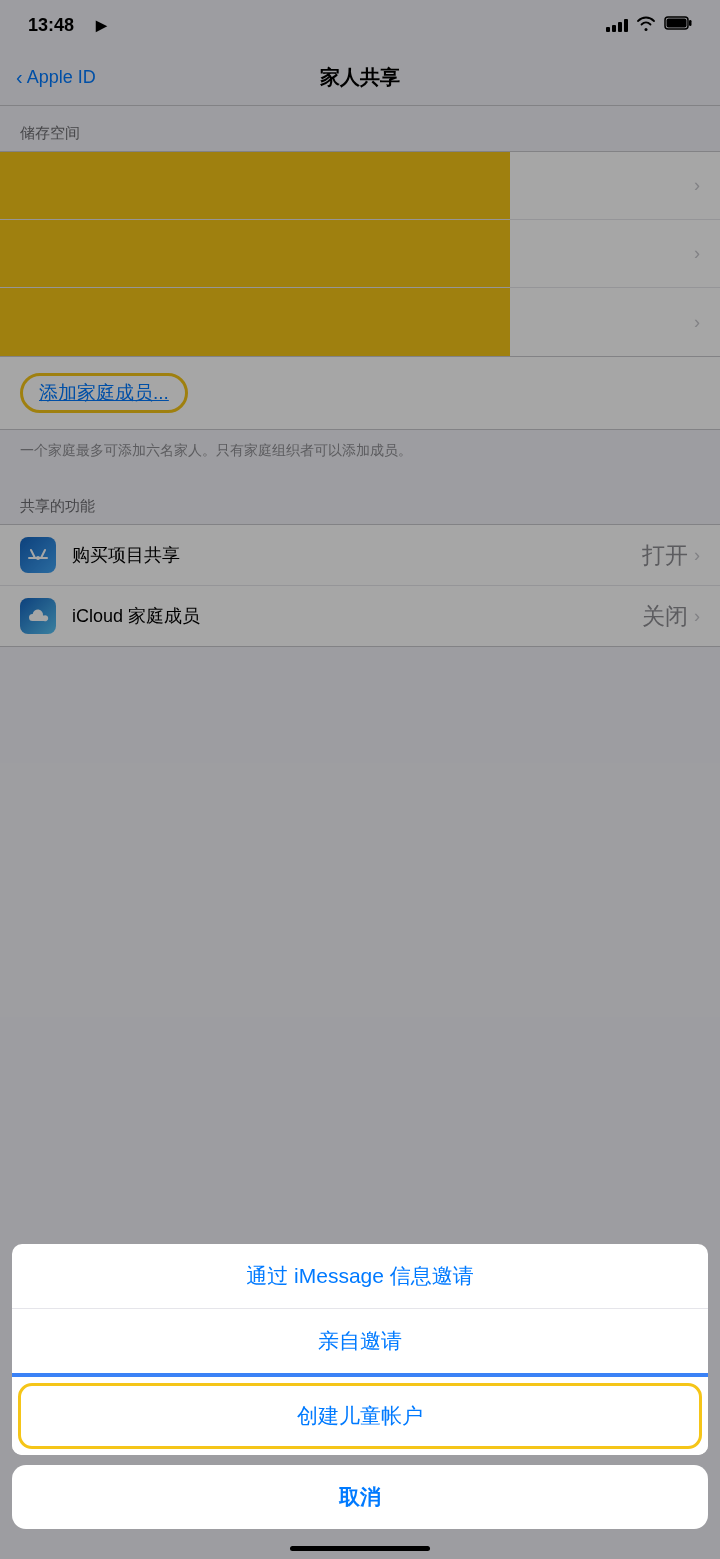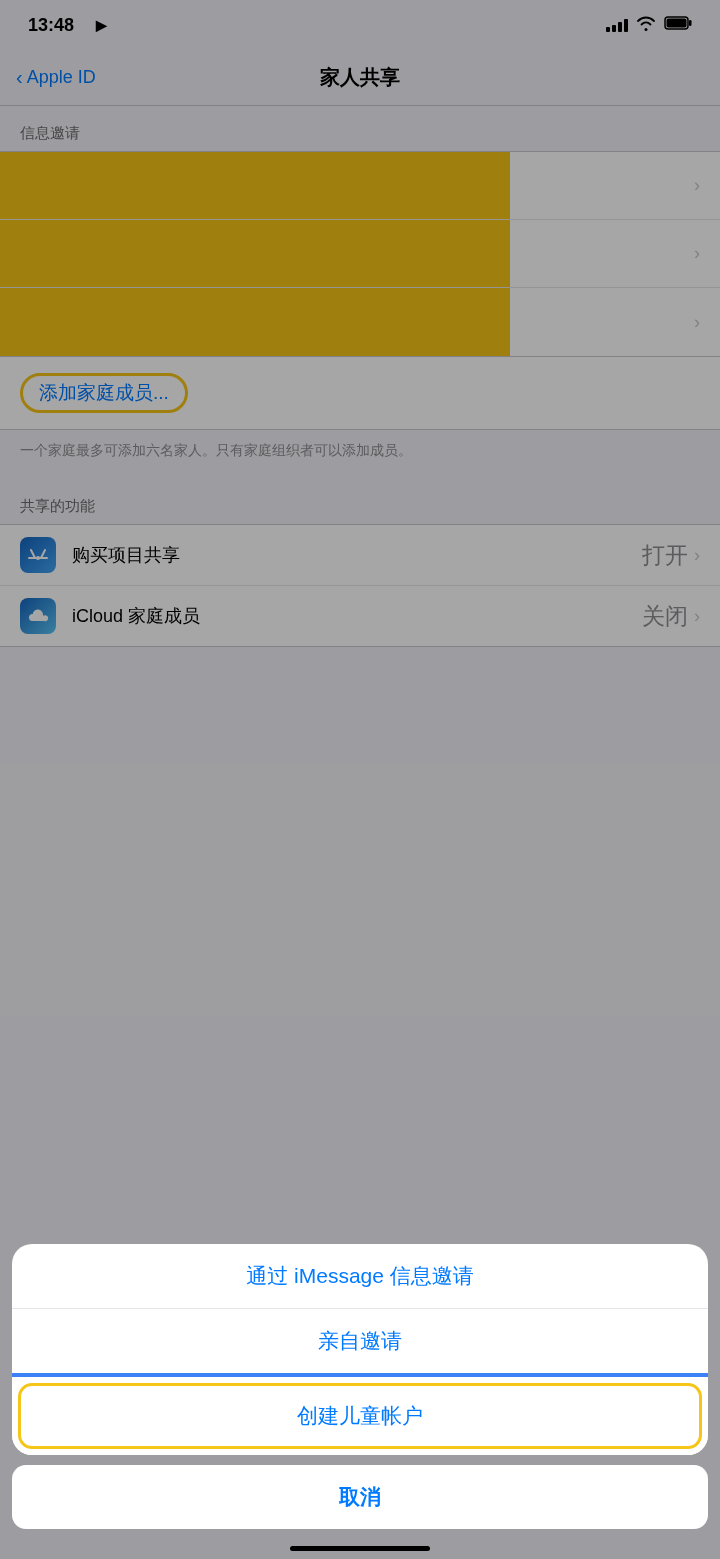--- a/index.html
+++ b/index.html
@@ -127,20 +127,21 @@
 
     
     .add-member-row {
       background: #fff;
       border-bottom: 1px solid #c8c8cc;
       padding: 16px 20px;
     }
     .add-member-text {
       color: #007aff;
       font-size: 19px;
+      text-decoration: underline;
     }
     .add-member-circle {
       display: inline-block;
       border: 3px solid #f5c518;
       border-radius: 30px;
       padding: 4px 16px;
     }
 
     
     .desc-text {
@@ -201,21 +202,21 @@
     }
     .action-sheet {
       position: absolute;
       bottom: 0;
       left: 0; right: 0;
       z-index: 20;
       padding: 0 12px 30px;
     }
     .action-group {
       background: #fff;
-      border-radius: 20px;
+      border-radius: 10px;
       overflow: hidden;
       margin-bottom: 10px;
     }
     .action-item {
       display: flex;
       align-items: center;
       justify-content: center;
       padding: 18px 20px;
       border-bottom: 1px solid #e5e5ea;
       font-size: 21px;
@@ -316,21 +317,21 @@
 <div class="nav-bar">
   <div class="nav-back">
     <span class="nav-chevron">‹</span>
     <span>Apple ID</span>
   </div>
   <span class="nav-title">家人共享</span>
 </div>
 
 <div>
 
-  <div class="section-label">信息邀请</div>
+  <div class="section-label">储存空间</div>
 
   <div class="member-items-wrapper">
     <div class="member-item">
       <div class="member-yellow"></div>
       <span class="member-chevron">›</span>
     </div>
     <div class="member-item">
       <div class="member-yellow"></div>
       <span class="member-chevron">›</span>
     </div>

